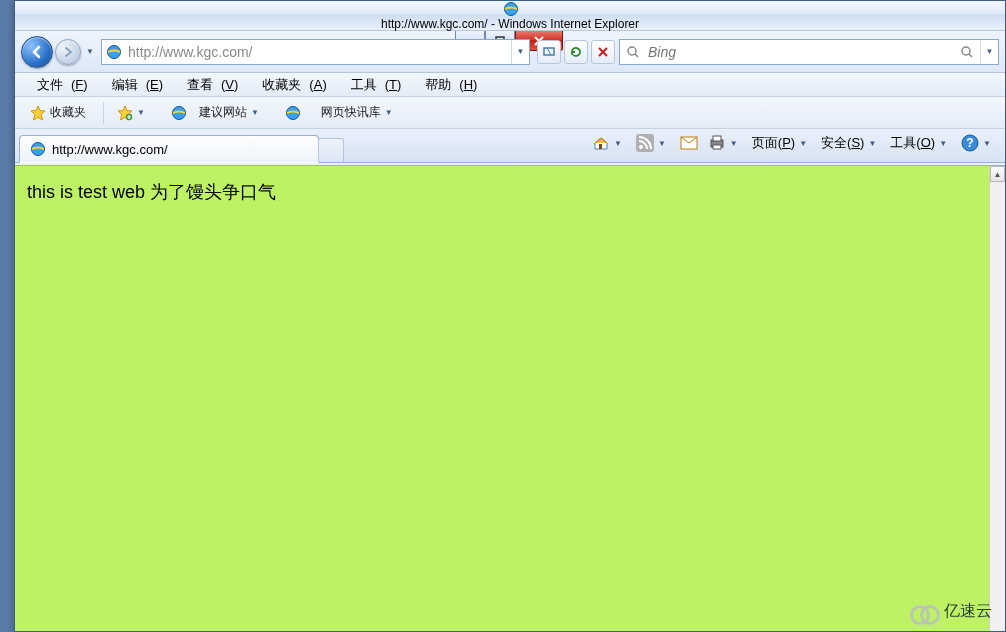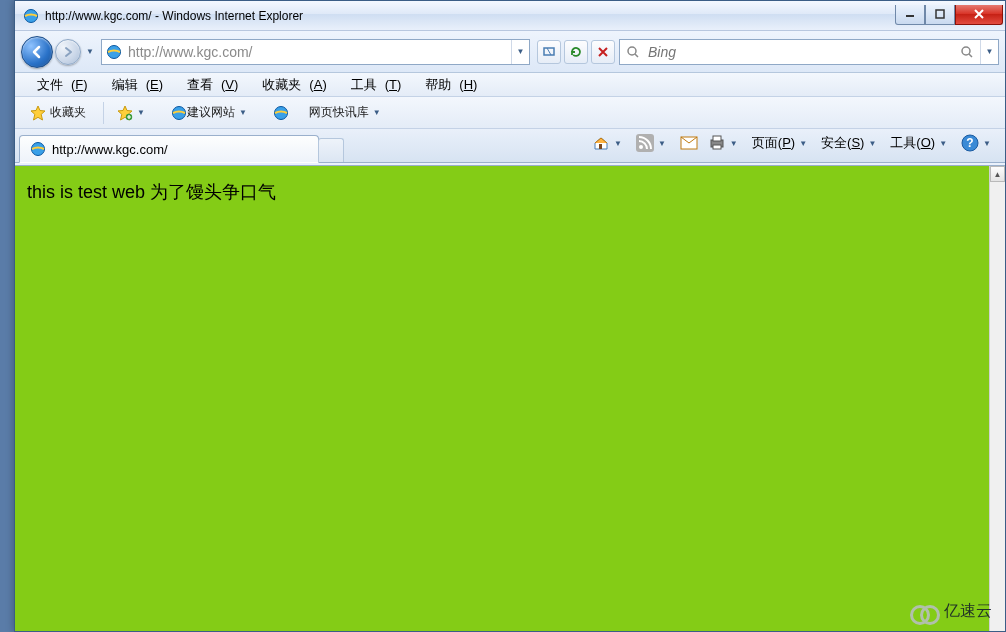--- a/index.html
+++ b/index.html
@@ -1,19 +1,19 @@
 <!DOCTYPE html>
 <html><head>
 <meta charset="utf-8">
 <style>
   * { box-sizing: border-box; font-family: "Segoe UI", Tahoma, Arial, sans-serif; }
   body { margin:0; padding:0; background:#5a7ca8; width:1006px; height:632px; overflow:hidden;}
   .window { position:absolute; left:14px; top:0; width:992px; height:632px; background:#eaf1fb; border:1px solid #3b5d86; box-shadow:0 0 8px rgba(0,0,0,.3);}
   
-  .titlebar { height:30px; background:linear-gradient(#f4f8ff,#dfe9f8 45%,#cfdef2 46%,#e9f0fb); display:flex; align-items:center; border-bottom:1px solid #b8c7df;}
+  .titlebar { height:30px; background:linear-gradient(#f4f8ff,#dfe9f8 45%,#cfdef2 46%,#e9f0fb); display:flex; align-items:center; border-bottom:1px solid #b8c7df;flex-direction:column;}
   .titlebar .ie-icon { margin:0 6px 0 8px; }
   .title-text { font-size:12px; color:#000; flex:0 0 auto;}
   .title-fill { flex:1 1 auto;}
   .win-btns { display:flex; height:22px; margin-right:2px;}
   .win-btn { width:30px; height:20px; margin-left:0; border:1px solid #6f88a9; border-top:none; background:linear-gradient(#eaf2fd,#c9d9ef); display:flex; align-items:center; justify-content:center; font-size:11px; color:#2b2b2b;}
   .win-btn.min { border-radius:0 0 0 3px;}
   .win-btn.close { width:48px; background:linear-gradient(#e67a71,#d9362a 45%,#c41e12 46%,#e34b3f); color:#fff; border-color:#8a1108; border-radius:0 0 3px 0;}
   .win-btn.max { }
   
   .navrow { height:42px; background:linear-gradient(#eef4fd,#dde8f7); display:flex; align-items:center; padding:0 6px; border-bottom:1px solid #b5c7dd;}
@@ -38,21 +38,21 @@
   .sep { width:1px; height:22px; background:#c4d2e6; margin:0 4px;}
   
   .tabrow { height:34px; background:linear-gradient(#e9f0fa,#d7e3f2); display:flex; align-items:flex-end; padding-left:4px; border-bottom:1px solid #9ab0cc; position:relative;}
   .tab { height:28px; min-width:300px; background:linear-gradient(#fdfefe,#eef3fa); border:1px solid #9ab0cc; border-bottom:1px solid #fdfefe; border-radius:4px 4px 0 0; display:flex; align-items:center; padding:0 10px; font-size:13px; margin-bottom:-1px;}
   .newtab { width:26px; height:24px; background:linear-gradient(#eef3fa,#dce6f3); border:1px solid #b5c7dd; border-bottom:none; border-radius:3px 3px 0 0; margin-left:-1px; margin-bottom:0;}
   .tabrow-right { position:absolute; right:6px; top:3px; display:flex; align-items:center; font-size:13px;}
   .tr-item { display:flex; align-items:center; padding:2px 4px; margin-left:2px;}
   .tr-dd { font-size:8px; color:#3b5d86; padding:0 4px;}
   
   .content-wrap { position:absolute; left:0; right:0; top:164px; bottom:0; background:#fff; border-top:1px solid #9ab0cc;}
-  .content { position:absolute; left:0; right:16px; top:0; bottom:0; background:#84cc16; font-family:"Times New Roman",serif; font-size:18px; padding:14px 12px; color:#000;}
+  .content { position:absolute; left:0; right:16px; top:0; bottom:0; background:#bef264; font-family:"Times New Roman",serif; font-size:18px; padding:14px 12px; color:#000;}
   .vscroll { position:absolute; right:0; top:0; bottom:0; width:16px; background:#f0f0f0; border-left:1px solid #d0d0d0;}
   .vscroll .sbtn { height:16px; background:linear-gradient(#fdfdfd,#e4e4e4); border:1px solid #b9b9b9; display:flex; align-items:center; justify-content:center; font-size:8px; color:#555;}
   
   .watermark { position:absolute; right:14px; bottom:10px; font-size:16px; color:#0f172a; display:flex; align-items:center; font-weight:500; opacity:.85;}
   .watermark .wm-icon { width:30px; height:20px; margin-right:4px; position:relative;}
   .watermark .wm-icon::before, .watermark .wm-icon::after { content:""; position:absolute; border:3px solid #b9bfc6; border-radius:50%;}
   .watermark .wm-icon::before { width:14px; height:14px; left:0; top:3px;}
   .watermark .wm-icon::after { width:14px; height:14px; left:10px; top:3px;}
   
   svg { display:block; }
@@ -173,21 +173,21 @@
           <circle cx="12" cy="12" r="3.2" fill="#3a9a3a"></circle>
           <path d="M12 10v4M10 12h4" stroke="#fff" stroke-width="1.2"></path>
         </svg>
       <span class="tr-dd">▼</span>
     </div>
     <div class="fav-btn">
       <svg width="16" height="16" viewBox="0 0 16 16">
           <circle cx="8" cy="8" r="6.5" fill="#3aa0e8" stroke="#0a57a0"></circle>
           <path d="M2 8c4-2 8-2 12 0" stroke="#ffcf3a" stroke-width="2" fill="none"></path>
         </svg>
-      <span style="margin-left:0">建议网站</span>
+      <span style="margin-left:12px">建议网站</span>
       <span class="tr-dd">▼</span>
     </div>
     <div class="fav-btn">
       <svg width="16" height="16" viewBox="0 0 16 16">
           <circle cx="8" cy="8" r="6.5" fill="#3aa0e8" stroke="#0a57a0"></circle>
           <path d="M2 8c4-2 8-2 12 0" stroke="#ffcf3a" stroke-width="2" fill="none"></path>
         </svg>
       <span style="margin-left:20px">网页快讯库</span>
       <span class="tr-dd">▼</span>
     </div>

